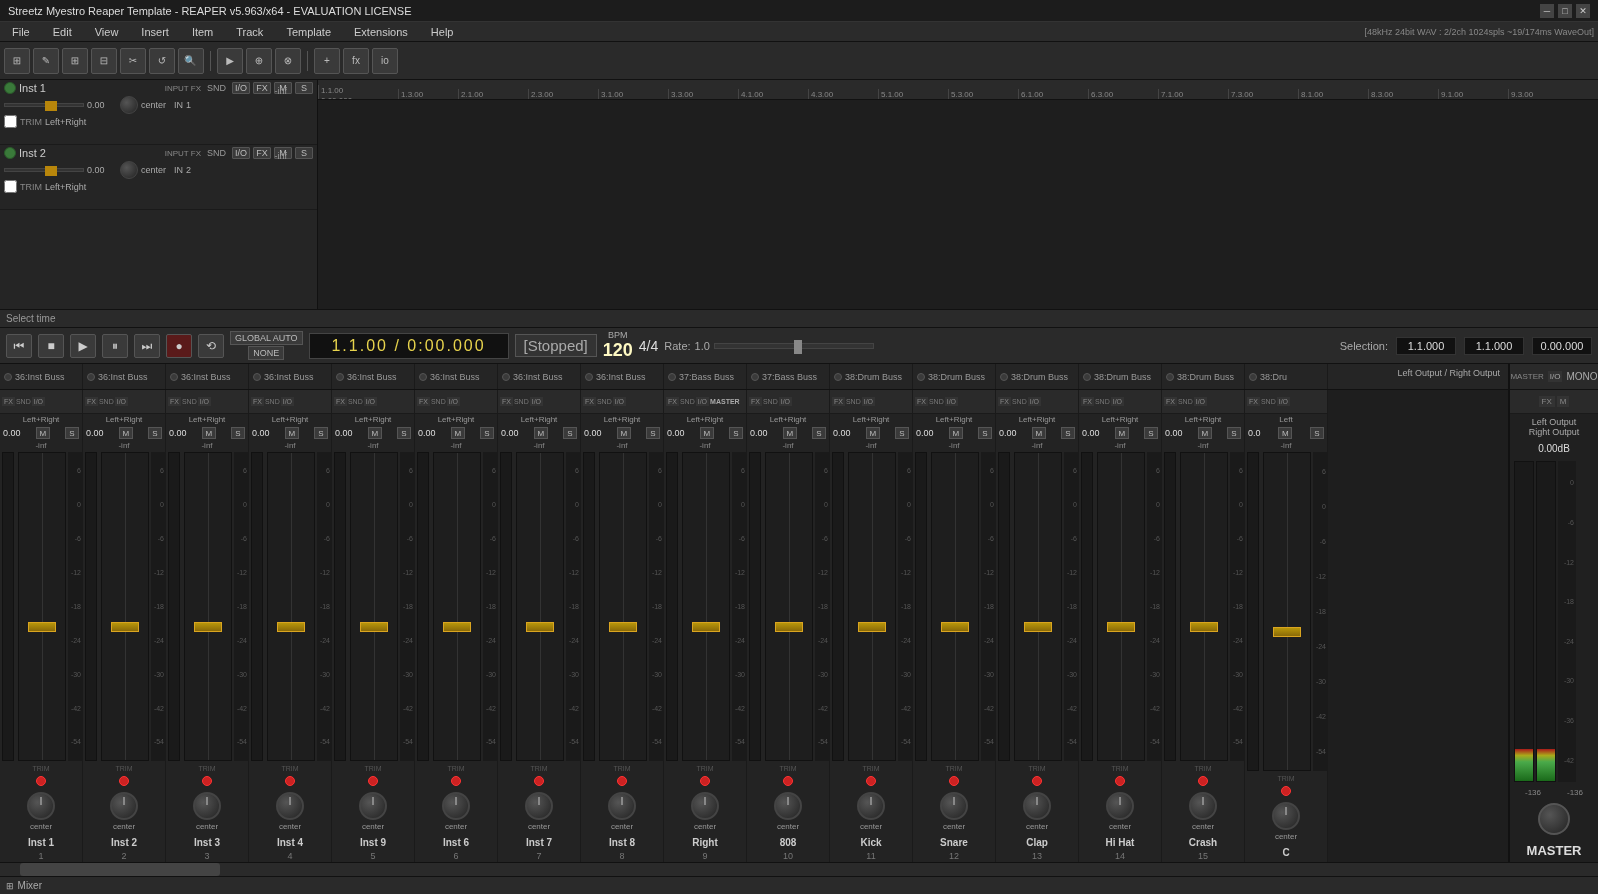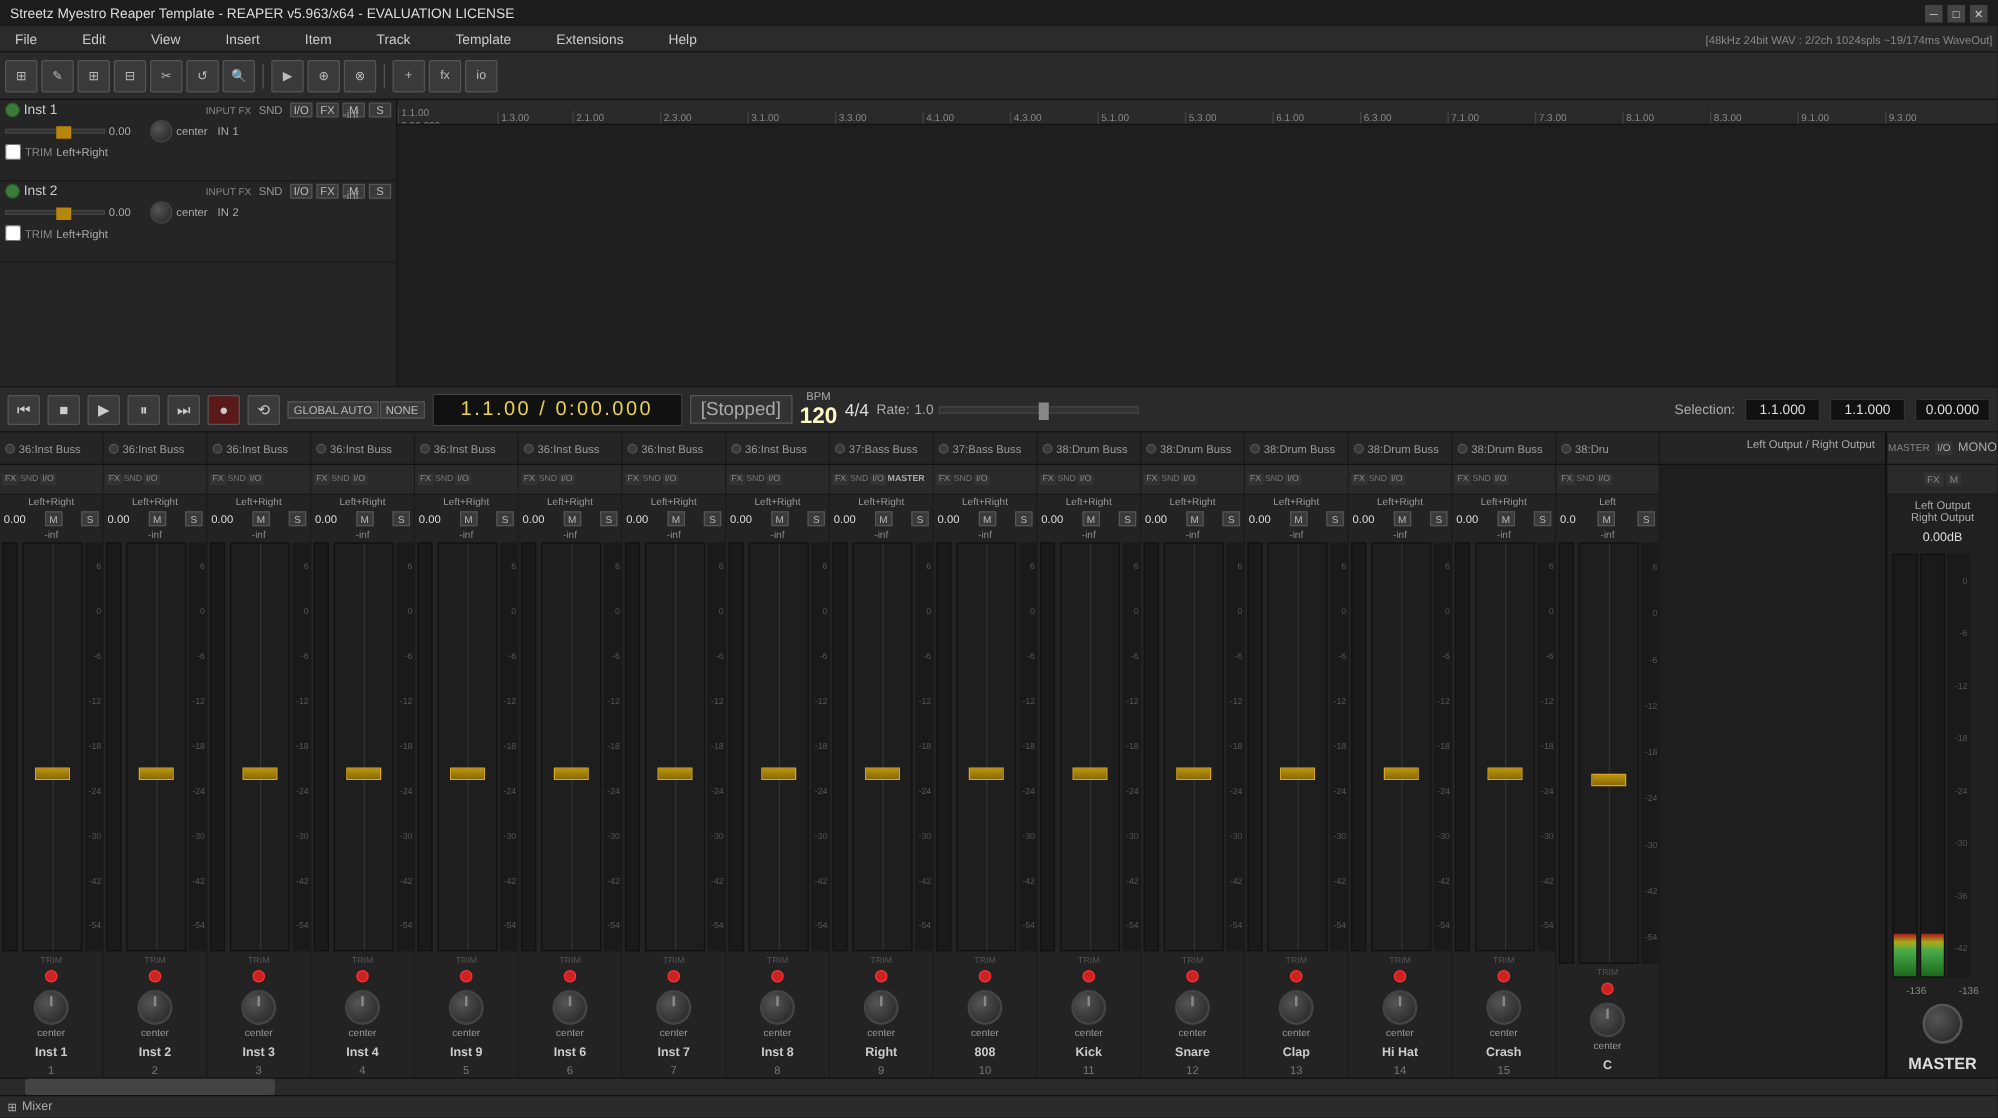--- a/index.html
+++ b/index.html
@@ -39,21 +39,21 @@
     
     #menu-bar {
       background: #2b2b2b;
       height: 20px;
       display: flex;
       align-items: center;
       padding: 0 4px;
       border-bottom: 1px solid #111;
       font-size: 11px;
       color: #ccc;
-      gap: 20px;
+      gap: 7px;
     }
     .menu-item {
       padding: 2px 8px;
       cursor: pointer;
       border-radius: 2px;
     }
 
     
     #toolbar {
       background: #2a2a2a;
@@ -653,21 +653,21 @@
 
     
     #bottom-scroll {
       height: 14px;
       background: #2a2a2a;
       border-top: 1px solid #111;
     }
 
     .global-auto-area {
       display: flex;
-      flex-direction: row;
+      flex-direction: column;
       align-items: center;
       font-size: 8px;
       color: #888;
       gap: 1px;
     }
     .global-auto-btn {
       background: #3a3a3a;
       border: 1px solid #555;
       color: #bbb;
       font-size: 9px;
@@ -804,20 +804,23 @@
         <div class="ruler-mark" style="min-width:70px"><span style="font-size:8px;color:#888">8.1.00<br>0:14.000</span></div>
         <div class="ruler-mark" style="min-width:70px"><span style="font-size:8px;color:#888">8.3.00<br>0:15.000</span></div>
         <div class="ruler-mark" style="min-width:70px"><span style="font-size:8px;color:#888">9.1.00<br>0:16.000</span></div>
         <div class="ruler-mark" style="min-width:70px"><span style="font-size:8px;color:#888">9.3.00<br>0:17.000</span></div>
       </div>
 
       <div style="flex:1;background:#1e1e1e;height:190px"></div>
     </div>
   </div>
 
+  <div id="select-time-bar">
+    <span>Select time</span>
+  </div>
 
   <div id="transport-bar">
     <button class="transport-btn">⏮</button>
     <button class="transport-btn">■</button>
     <button class="transport-btn">▶</button>
     <button class="transport-btn">⏸</button>
     <button class="transport-btn">⏭</button>
     <button class="transport-btn record">●</button>
     <button class="transport-btn">⟲</button>
     <div class="global-auto-area">

